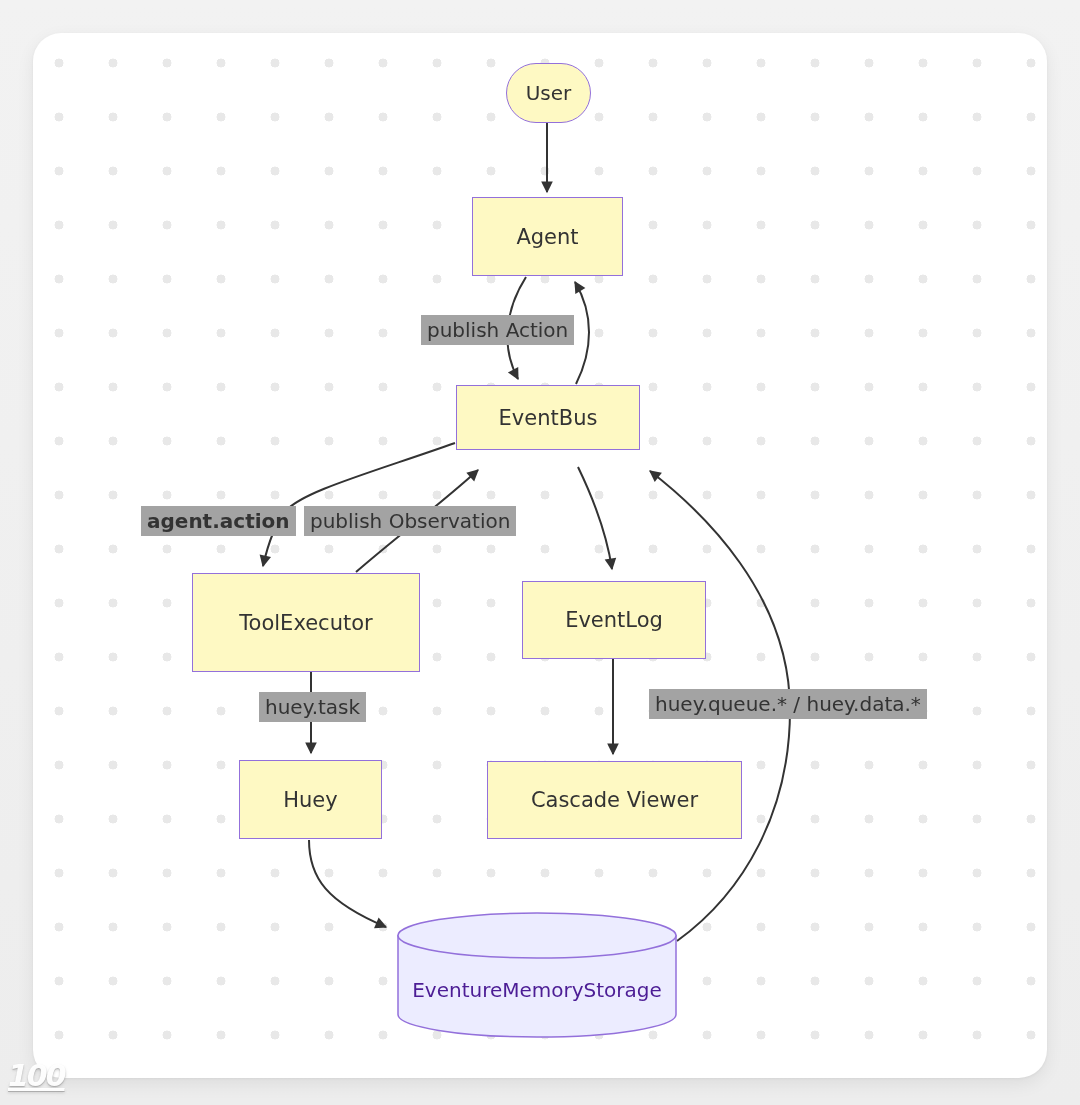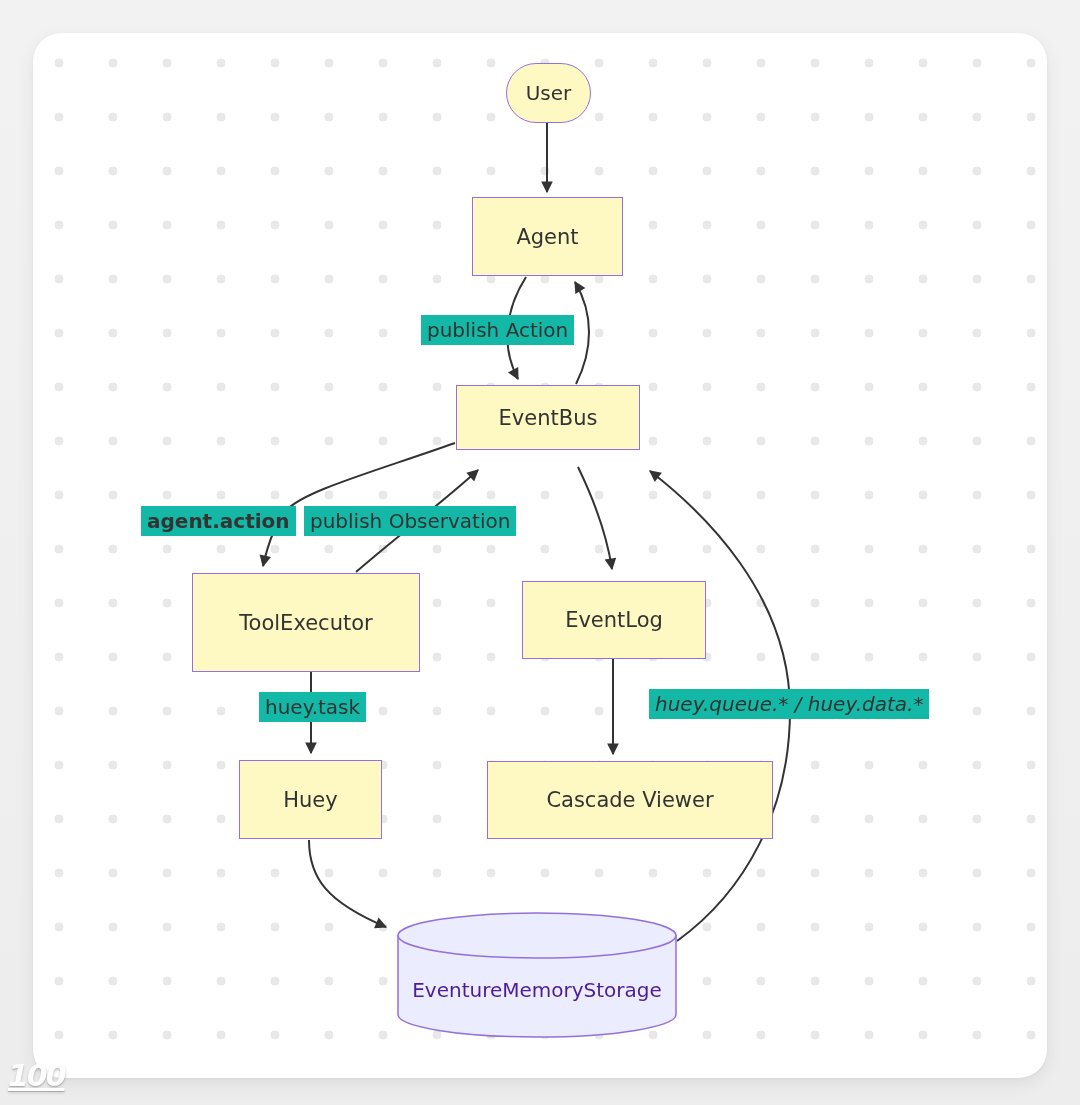--- a/index.html
+++ b/index.html
@@ -26,37 +26,37 @@
     display: flex; align-items: center; justify-content: center;
     background: #fef9c3; border: 1.5px solid #9370DB;
     color: #333333; font-size: 21px; white-space: nowrap;
   }
   .n-user        { left: 506px; top: 63px;  width: 85px;  height: 60px; border-radius: 30px; font-size: 20px; }
   .n-agent       { left: 472px; top: 197px; width: 151px; height: 79px; }
   .n-eventbus    { left: 456px; top: 385px; width: 184px; height: 65px; }
   .n-toolexecutor{ left: 192px; top: 573px; width: 228px; height: 99px; }
   .n-eventlog    { left: 522px; top: 573px; width: 184px; height: 78px; margin-top: 8px; }
   .n-huey        { left: 239px; top: 760px; width: 143px; height: 79px; }
-  .n-cascade     { left: 487px; top: 761px; width: 286px; height: 78px; }
+  .n-cascade     { left: 487px; top: 761px; width: 255px; height: 78px; }
   .n-storage-label {
     position: absolute; z-index: 3; left: 398px; top: 962px; width: 278px; height: 56px;
     display: flex; align-items: center; justify-content: center;
     color: #4c1d95; font-size: 20px; white-space: nowrap;
   }
   .edge-label {
     position: absolute; z-index: 4;
-    background: #14b8a6; color: #333333;
+    background: #a3a3a3; color: #333333;
     font-size: 20px; line-height: 30px; padding: 0 6px;
     white-space: nowrap;
   }
   .l-publish-action      { left: 421px; top: 315px; }
   .l-agent-action        { left: 141px; top: 506px; font-weight: bold; }
   .l-publish-observation { left: 304px; top: 506px; }
   .l-huey-task           { left: 259px; top: 692px; }
-  .l-huey-queue          { left: 649px; top: 689px; font-style: italic; }
+  .l-huey-queue          { left: 649px; top: 689px; }
   .watermark {
     position: absolute; left: 8px; top: 1058px; z-index: 5;
     display: flex; align-items: center; gap: 7px;
     color: rgba(255,255,255,0.97);
     text-shadow: 0 1px 1px rgba(120,120,120,0.45), 0 2px 3px rgba(150,150,150,0.35);
     user-select: none;
     text-decoration: underline;
   }
   .wm-logo { font-size: 30px; font-weight: bold; font-style: italic; letter-spacing: -2px; }
   .wm-text { font-size: 28px; font-weight: bold; letter-spacing: 4px; }

